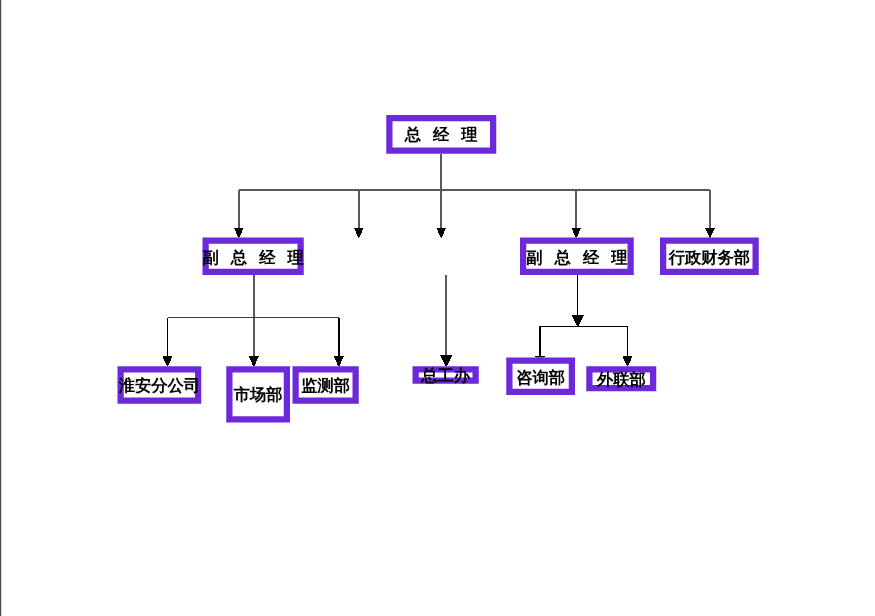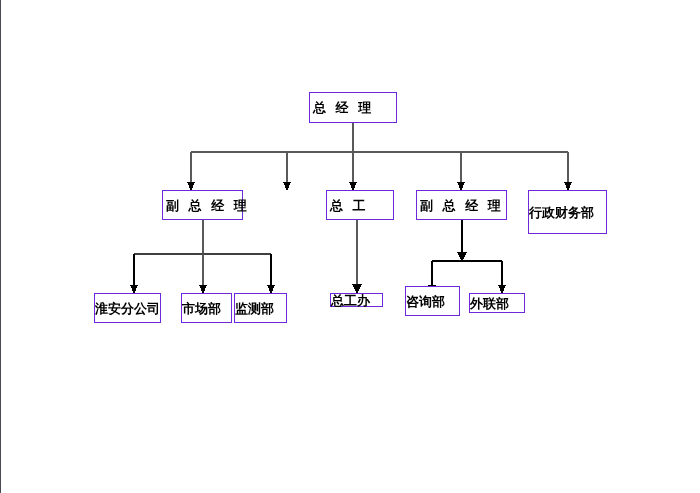--- a/index.html
+++ b/index.html
@@ -21,24 +21,25 @@
   }
   #canvas {
     position: absolute;
     left: 0; top: 0;
     width: 700px;
     height: 493px;
   }
   .node {
     position: absolute;
     box-sizing: border-box;
-    border: 1px solid #6d28d9;
+    border: 5px solid #6d28d9;
     background: #ffffff;
     display: flex;
     align-items: center;
+    justify-content: center;
     color: #000000;
     font-size: 13px;
     line-height: 1;
     white-space: nowrap;
     font-weight: 600;
     letter-spacing: 0px;
   }
   .node.spaced {
     letter-spacing: 3px;
     text-indent: 3px;
@@ -104,37 +105,34 @@
 
   <div class="node spaced" style="left:308px; top:92px; width:88px; height:31px;">
     <span class="node-label">总 经 理</span>
   </div>
 
   <div class="node spaced" style="left:161px; top:190px; width:81px; height:30px;">
     <span class="node-label">副 总 经 理</span>
   </div>
 
 
-  <div class="node spaced" style="left:325px; top:190px; width:68px; height:30px;">
-    <span class="node-label">总 工</span>
-  </div>
 
   <div class="node spaced" style="left:415px; top:190px; width:91px; height:30px;">
     <span class="node-label">副 总 经 理</span>
   </div>
 
-  <div class="node" style="left:527px; top:190px; width:79px; height:44px;">
+  <div class="node" style="left:527px; top:190px; width:79px; height:30px;">
     <span class="node-label">行政财务部</span>
   </div>
 
   <div class="node" style="left:93px; top:293px; width:67px; height:30px;">
     <span class="node-label">淮安分公司</span>
   </div>
 
-  <div class="node" style="left:180px; top:293px; width:51px; height:30px;">
+  <div class="node" style="left:180px; top:293px; width:51px; height:45px;">
     <span class="node-label">市场部</span>
   </div>
 
   <div class="node" style="left:233px; top:293px; width:53px; height:30px;">
     <span class="node-label">监测部</span>
   </div>
 
   <div class="node" style="left:329px; top:293px; width:53px; height:14px;">
     <span class="node-label">总工办</span>
   </div>

